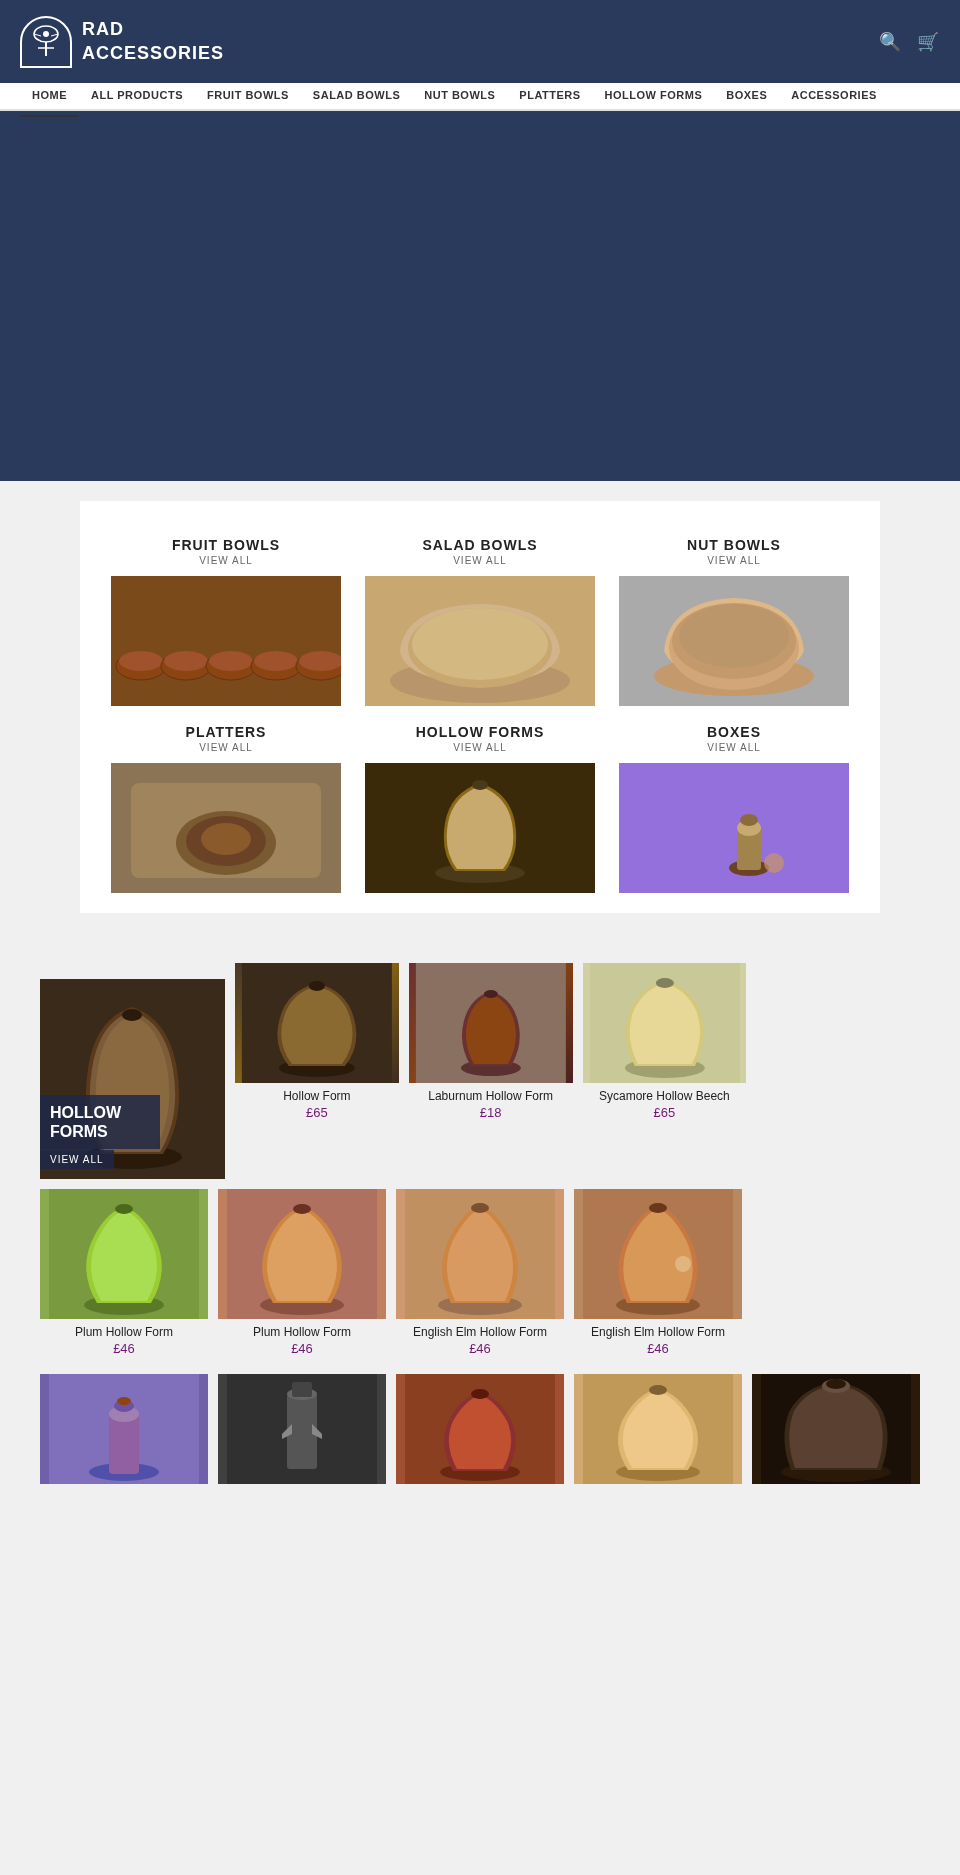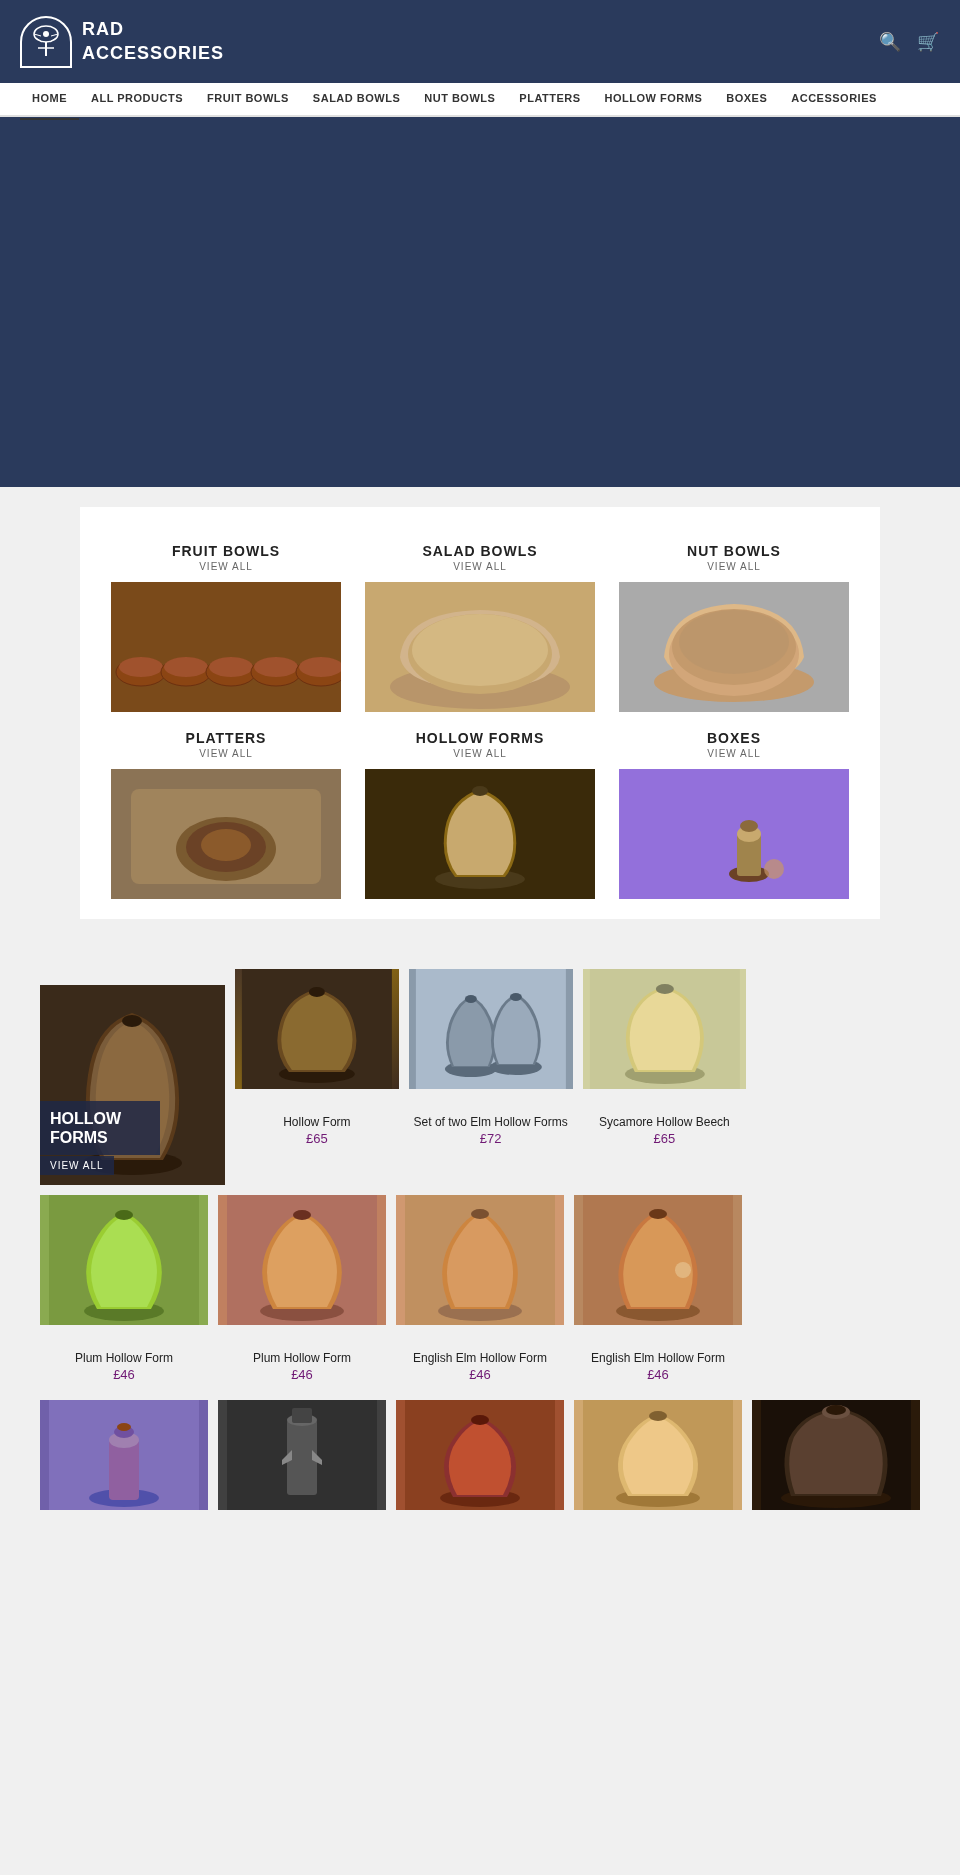--- a/index.html
+++ b/index.html
@@ -46,21 +46,21 @@
       cursor: pointer;
     }
 
     
     .nav {
       background: #fff;
       border-bottom: 2px solid #e0e0e0;
       display: flex;
       align-items: center;
       padding: 0 20px;
-      height: 34px;
+      height: 28px;
     }
     .nav-item {
       font-size: 11px;
       font-weight: bold;
       color: #333;
       text-transform: uppercase;
       padding: 0 12px;
       height: 42px;
       display: flex;
       align-items: center;
@@ -183,21 +183,20 @@
       width: 100%;
       height: 120px;
       object-fit: cover;
       margin-bottom: 6px;
     }
     .product-name {
       font-size: 12px;
       color: #222;
       text-align: center;
       margin-bottom: 2px;
-      margin-top: 20px;
     }
     .product-price {
       font-size: 13px;
       color: #701a75;
       margin-bottom: 8px;
     }
 
     
     .p-img-1 { background: linear-gradient(135deg, #4a3728 0%, #8B6914 50%, #3d2b1f 100%); }
     .p-img-2 { background: linear-gradient(135deg, #6B3030 0%, #8B4513 50%, #4a2020 100%); }
@@ -387,38 +386,34 @@
           <ellipse cx="75" cy="105" rx="38" ry="9" fill="#2a1a0a"></ellipse>
           <path d="M 47 103 Q 30 82 38 55 Q 45 28 75 20 Q 105 28 112 55 Q 120 82 103 103 Z" fill="#6a4a20"></path>
           <path d="M 50 101 Q 34 80 42 54 Q 49 30 75 23 Q 101 30 108 54 Q 116 80 100 101 Z" fill="#8a6a30"></path>
           <ellipse cx="75" cy="23" rx="8" ry="5" fill="#2a1a0a"></ellipse>
         </svg>
       </div>
       <div class="product-name">Hollow Form</div>
       <div class="product-price">£65</div>
     </div>
 
-
-    <div class="product-cell">
-      <div class="product-img" style="height:120px; background:#8a9aaa;">
+    <div class="product-cell">
+      <div class="product-img p-img-2" style="height:120px;">
         <svg width="100%" height="120" viewBox="0 0 150 120">
-          <rect width="150" height="120" fill="#aabacb"></rect>
-          <ellipse cx="55" cy="100" rx="26" ry="8" fill="#5a6a7a"></ellipse>
-          <path d="M 36 98 Q 26 78 33 55 Q 40 33 55 27 Q 70 33 77 55 Q 84 78 74 98 Z" fill="#6a7a8a"></path>
-          <path d="M 38 97 Q 29 77 36 55 Q 43 35 55 30 Q 67 35 74 55 Q 81 77 72 97 Z" fill="#8a9aaa"></path>
-          <ellipse cx="55" cy="30" rx="6" ry="4" fill="#4a5a6a"></ellipse>
-          <ellipse cx="100" cy="98" rx="26" ry="8" fill="#5a6a7a"></ellipse>
-          <path d="M 81 96 Q 71 76 78 53 Q 85 31 100 25 Q 115 31 122 53 Q 129 76 119 96 Z" fill="#6a7a8a"></path>
-          <path d="M 83 95 Q 74 75 81 53 Q 88 33 100 28 Q 112 33 119 53 Q 126 75 117 95 Z" fill="#9aaabb"></path>
-          <ellipse cx="100" cy="28" rx="6" ry="4" fill="#4a5a6a"></ellipse>
-        </svg>
-      </div>
-      <div class="product-name">Set of two Elm Hollow Forms</div>
-      <div class="product-price">£72</div>
-    </div>
+          <rect width="150" height="120" fill="#8a7060"></rect>
+          <ellipse cx="75" cy="105" rx="30" ry="8" fill="#5a3030"></ellipse>
+          <path d="M 55 103 Q 42 82 48 58 Q 54 35 75 28 Q 96 35 102 58 Q 108 82 95 103 Z" fill="#6B3030"></path>
+          <path d="M 58 101 Q 46 80 52 57 Q 58 37 75 31 Q 92 37 98 57 Q 104 80 92 101 Z" fill="#8B4513"></path>
+          <ellipse cx="75" cy="31" rx="7" ry="4" fill="#4a2020"></ellipse>
+        </svg>
+      </div>
+      <div class="product-name">Laburnum Hollow Form</div>
+      <div class="product-price">£18</div>
+    </div>
+
 
     <div class="product-cell">
       <div class="product-img" style="height:120px; background:#d0d0a0;">
         <svg width="100%" height="120" viewBox="0 0 150 120">
           <rect width="150" height="120" fill="#c8c898"></rect>
           <ellipse cx="75" cy="105" rx="40" ry="10" fill="#a0a070"></ellipse>
           <path d="M 45 103 Q 30 75 40 48 Q 52 22 75 18 Q 98 22 110 48 Q 120 75 105 103 Z" fill="#D4C87A"></path>
           <path d="M 48 101 Q 34 73 44 47 Q 56 24 75 21 Q 94 24 106 47 Q 116 73 102 101 Z" fill="#E8D898"></path>
           <ellipse cx="75" cy="20" rx="9" ry="5" fill="#808060"></ellipse>
         </svg>

